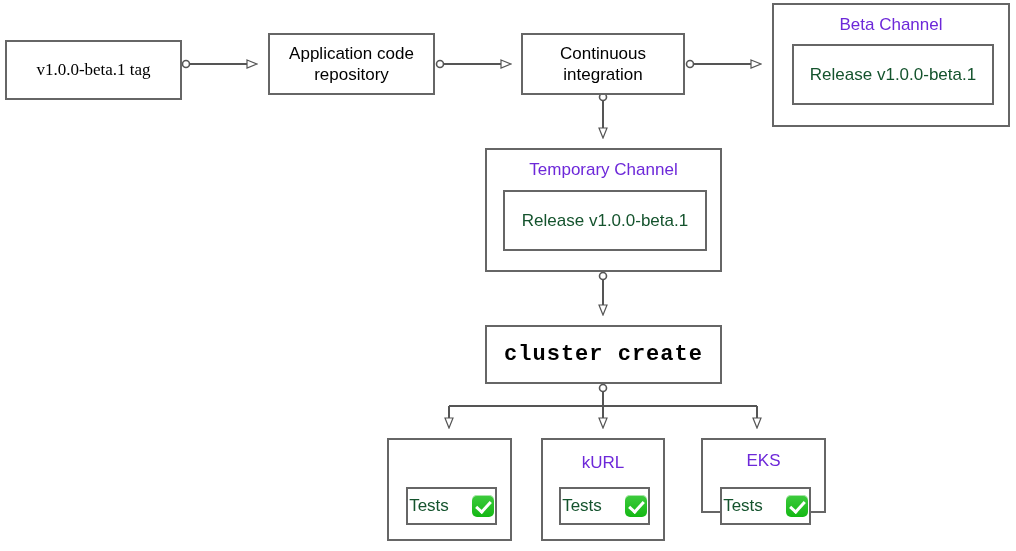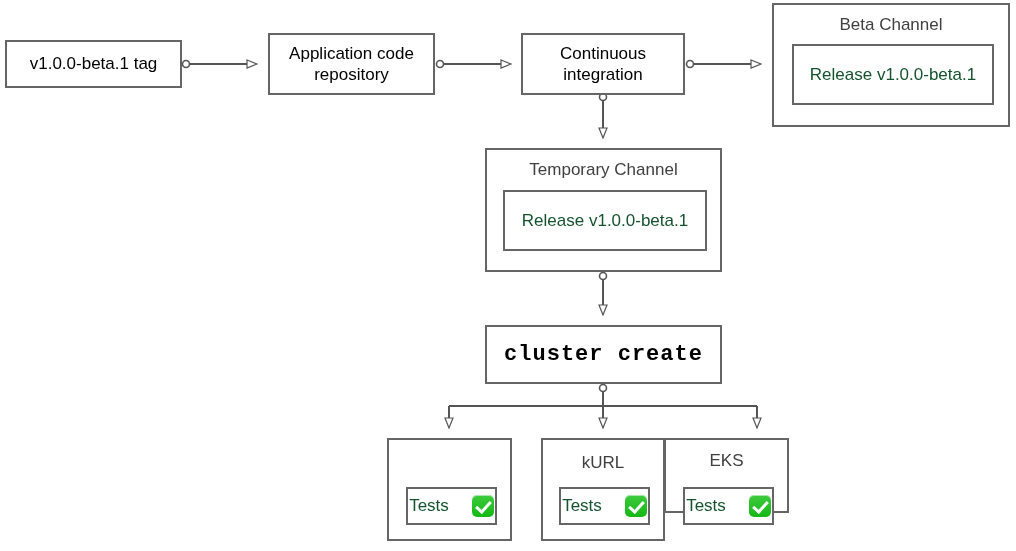--- a/index.html
+++ b/index.html
@@ -50,21 +50,21 @@
     box-sizing: border-box;
     border: 2px solid #666666;
     background: #ffffff;
     z-index: 2;
   }
   .container-title {
     position: absolute;
     left: 0;
     width: 100%;
     text-align: center;
-    color: #404040;
+    color: #6d28d9;
     font-size: 17px;
     line-height: 1.2;
   }
   .inner-box {
     position: absolute;
     box-sizing: border-box;
     border: 2px solid #666666;
     background: #ffffff;
     display: flex;
     align-items: center;
@@ -132,21 +132,21 @@
 
       <circle cx="603" cy="388" r="3.5" fill="#ffffff" stroke="#555555" stroke-width="1.6"></circle>
       <path d="M603,391.5 L603,406"></path>
       <path d="M449,406 L757,406"></path>
       <line x1="449" y1="406" x2="449" y2="427" marker-end="url(#arrowOpen)"></line>
       <line x1="603" y1="406" x2="603" y2="427" marker-end="url(#arrowOpen)"></line>
       <line x1="757" y1="406" x2="757" y2="427" marker-end="url(#arrowOpen)"></line>
     </g>
   </svg>
 
-  <div class="node" style="left:5px; top:40px; width:177px; height:48px;">
+  <div class="node" style="left:5px; top:40px; width:177px; height:60px;font-family:Liberation Serif, serif;">
     <span class="lbl">v1.0.0-beta.1 tag</span>
   </div>
 
   <div class="node" style="left:521px; top:33px; width:164px; height:62px; flex-direction:column;">
     <span class="lbl">Continuous</span>
     <span class="lbl">integration</span>
   </div>
 
   <div class="node" style="left:268px; top:33px; width:167px; height:62px; flex-direction:column;">
     <span class="lbl">Application code</span>
@@ -179,21 +179,21 @@
   </div>
 
   <div class="container-node" style="left:541px; top:438px; width:124px; height:103px;">
     <div class="container-title" style="top:13px;">kURL</div>
     <div class="inner-box test-inner" style="left:16px; top:47px; width:91px; height:38px;">
       <span class="lbl">Tests</span>
       <span class="check-badge"></span>
     </div>
   </div>
 
-  <div class="container-node" style="left:664px; top:438px; width:125px; height:75px;">
+  <div class="container-node" style="left:701px; top:438px; width:125px; height:75px;">
     <div class="container-title" style="top:11px;">EKS</div>
     <div class="inner-box test-inner" style="left:17px; top:47px; width:91px; height:38px;">
       <span class="lbl">Tests</span>
       <span class="check-badge"></span>
     </div>
   </div>
 
 </div>
 
 </body></html>

